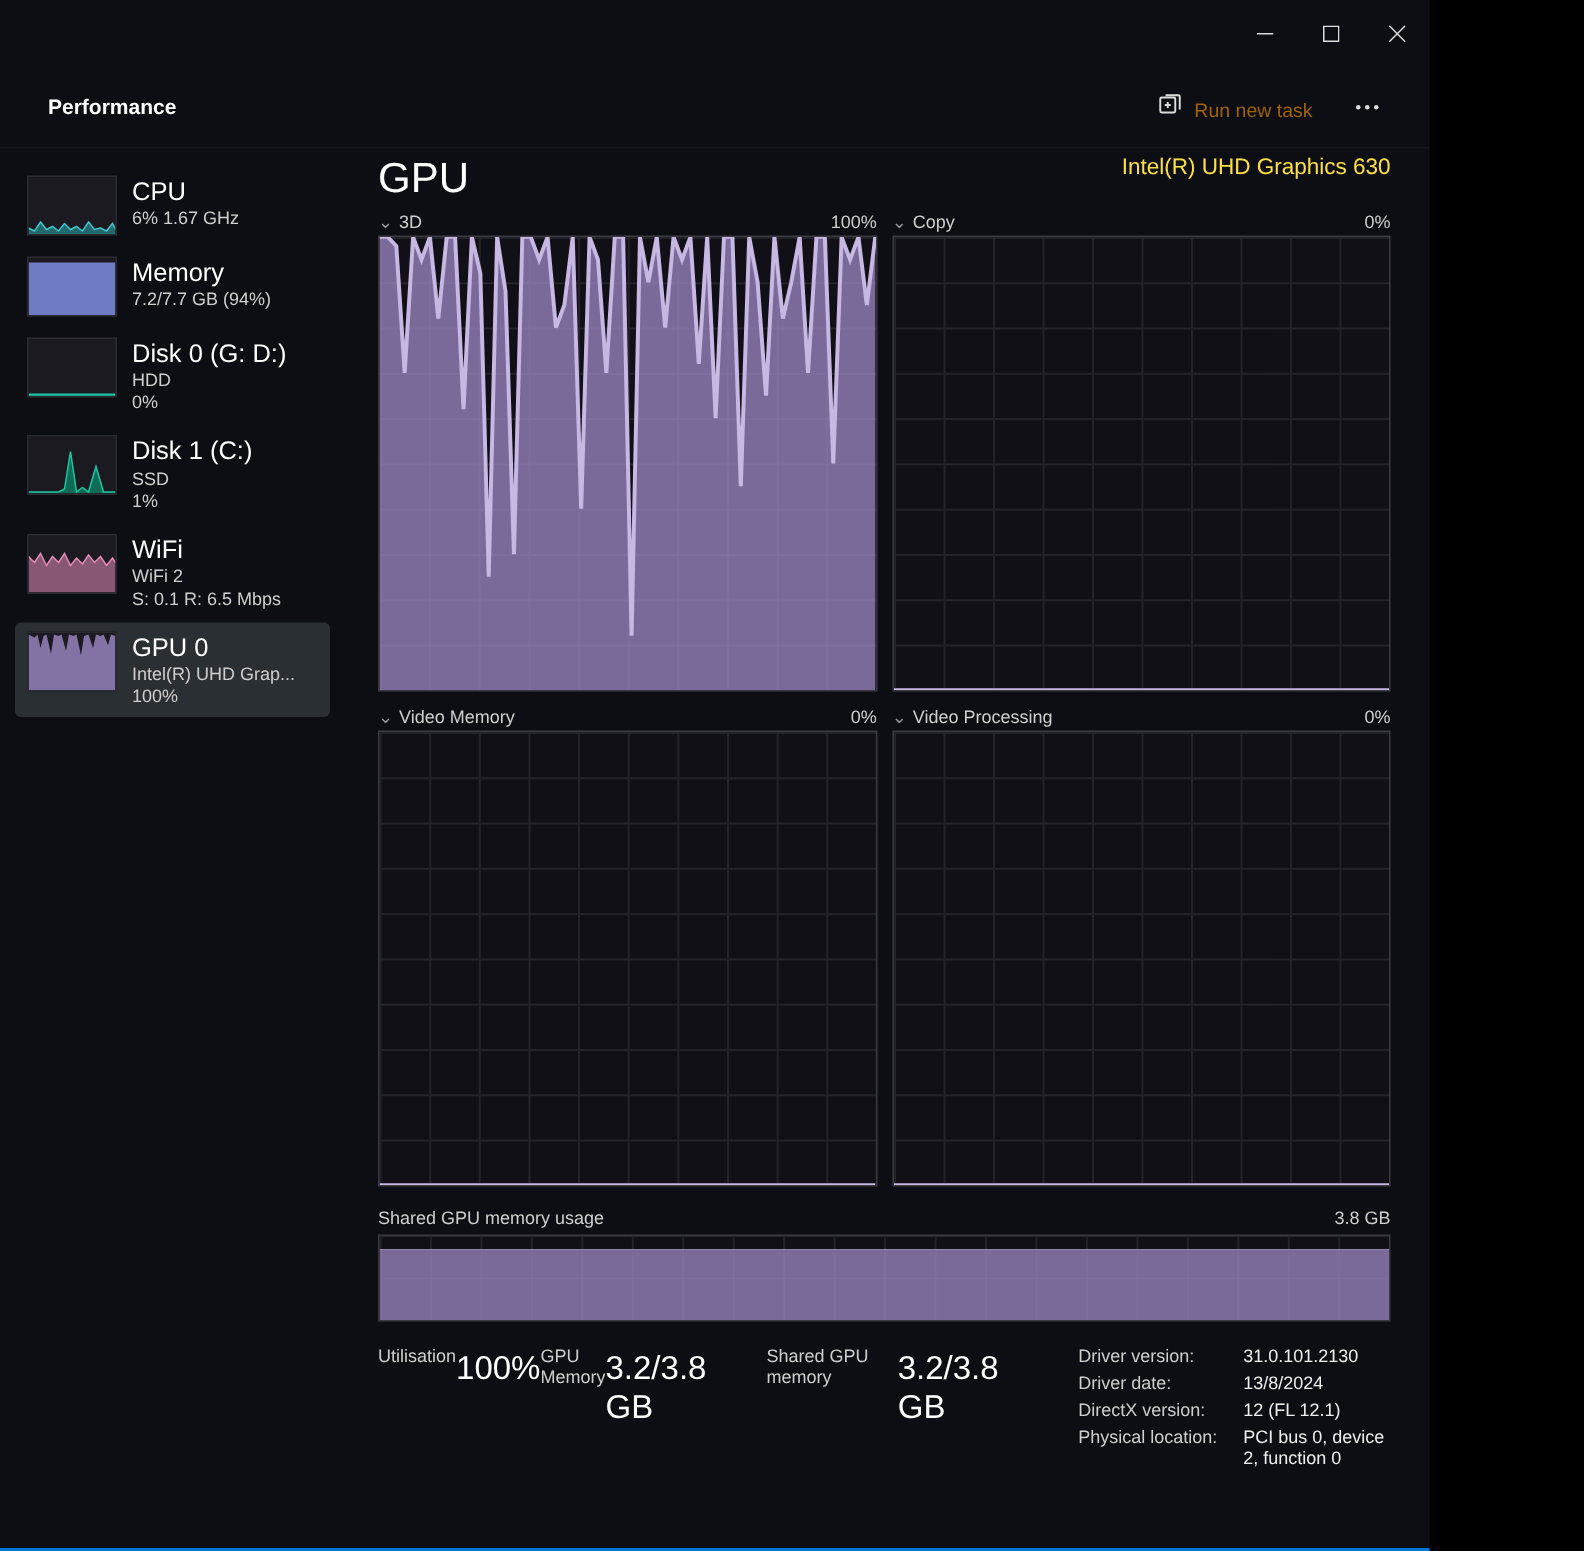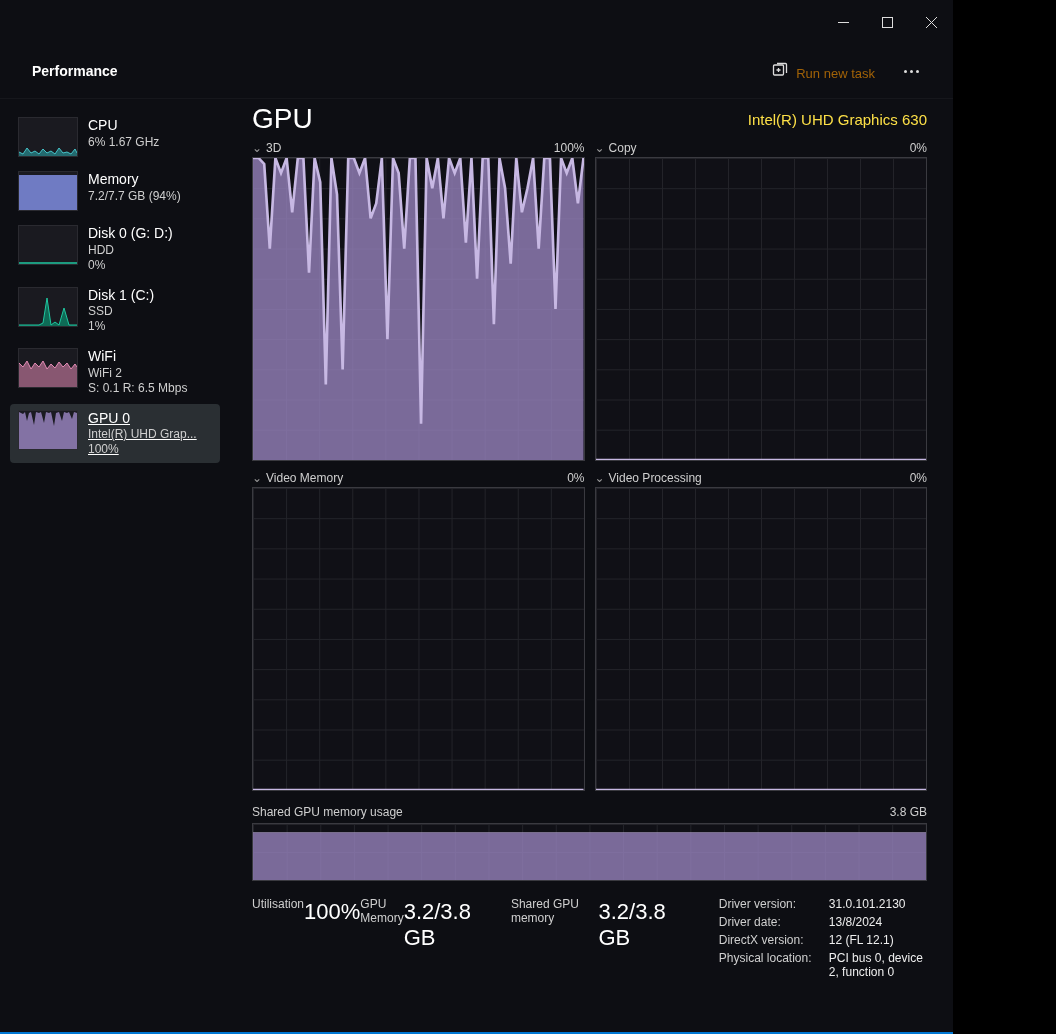--- a/index.html
+++ b/index.html
@@ -30,30 +30,30 @@
   .header .spacer{flex:1;}
   .runtask{display:flex;align-items:flex-end;gap:8px;padding:6px 10px;border-radius:4px;color:#a16207;cursor:pointer;}
   .runtask svg{width:16px;height:16px;fill:none;stroke:#ddd;stroke-width:1.3;}
   .more{width:36px;height:36px;display:flex;align-items:center;justify-content:center;margin-left:8px;cursor:pointer;border-radius:4px;}
   .more span{width:3px;height:3px;background:#ddd;border-radius:50%;margin:0 1.5px;}
   
   .body{display:flex;height:calc(100% - 98px);}
   
   .sidebar{width:230px;padding:10px 6px;box-sizing:border-box;overflow:hidden;}
   .side-item{display:flex;gap:10px;padding:6px 8px;margin:2px 4px;border-radius:4px;cursor:pointer;}
-  .side-item.selected{background:var(--panel-sel);text-decoration:underline;}
+  .side-item.selected{background:var(--panel-sel);}
   .thumb{width:58px;height:38px;background:#1a1a20;border:1px solid #2a2a30;position:relative;overflow:hidden;flex:none;}
   .thumb svg{width:100%;height:100%;display:block;}
   .side-text{display:flex;flex-direction:column;line-height:1.25;min-width:0;}
-  .side-text .n{font-size:14px;color:#fff;white-space:nowrap;overflow:hidden;text-overflow:ellipsis;}
+  .side-text .n{font-size:17px;color:#fff;white-space:nowrap;overflow:hidden;text-overflow:ellipsis;}
   .side-text .s{font-size:12px;color:var(--text-dim);white-space:nowrap;overflow:hidden;text-overflow:ellipsis;}
   .side-text .s2{font-size:12px;color:var(--text-dim);white-space:nowrap;}
   
   .main{flex:1;padding:4px 26px 10px 22px;box-sizing:border-box;overflow:hidden;}
-  .mhead{display:flex;align-items:center;justify-content:space-between;margin-bottom:6px;}
+  .mhead{display:flex;align-items:flex-start;justify-content:space-between;margin-bottom:6px;}
   .mhead .big{font-size:28px;font-weight:400;}
   .mhead .dev{font-size:15px;color:#fde047;}
   .charts4{display:grid;grid-template-columns:1fr 1fr;grid-template-rows:320px 320px;gap:10px;}
   .chartbox{display:flex;flex-direction:column;}
   .ch-head{display:flex;align-items:center;font-size:12px;color:var(--text-dim);margin-bottom:2px;}
   .ch-head .chev{margin-right:4px;color:#999;}
   .ch-head .fill{flex:1;}
   .ch-body{flex:1;border:1px solid var(--border);background:#101016;position:relative;}
   .gridlines{position:absolute;inset:0;}
   .gridlines::before{content:"";position:absolute;inset:0;

